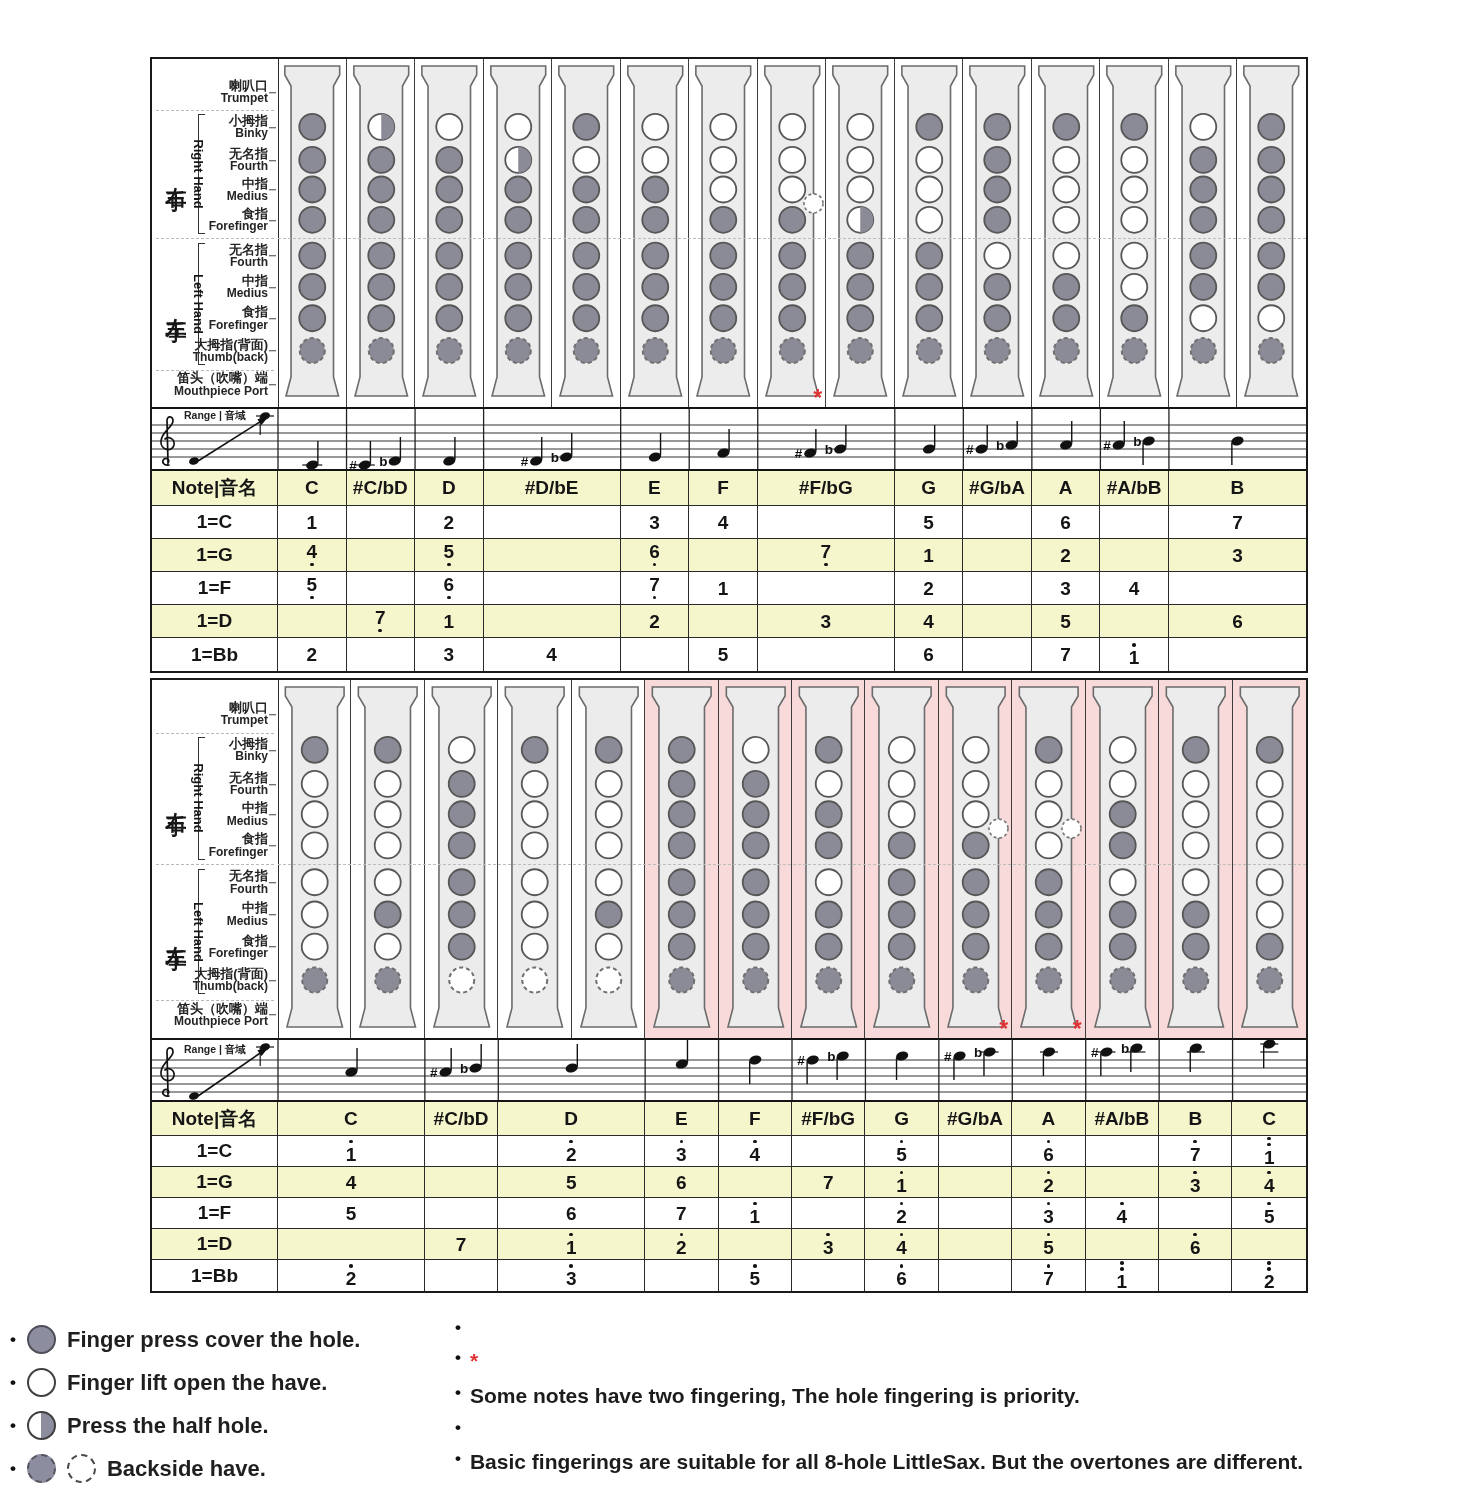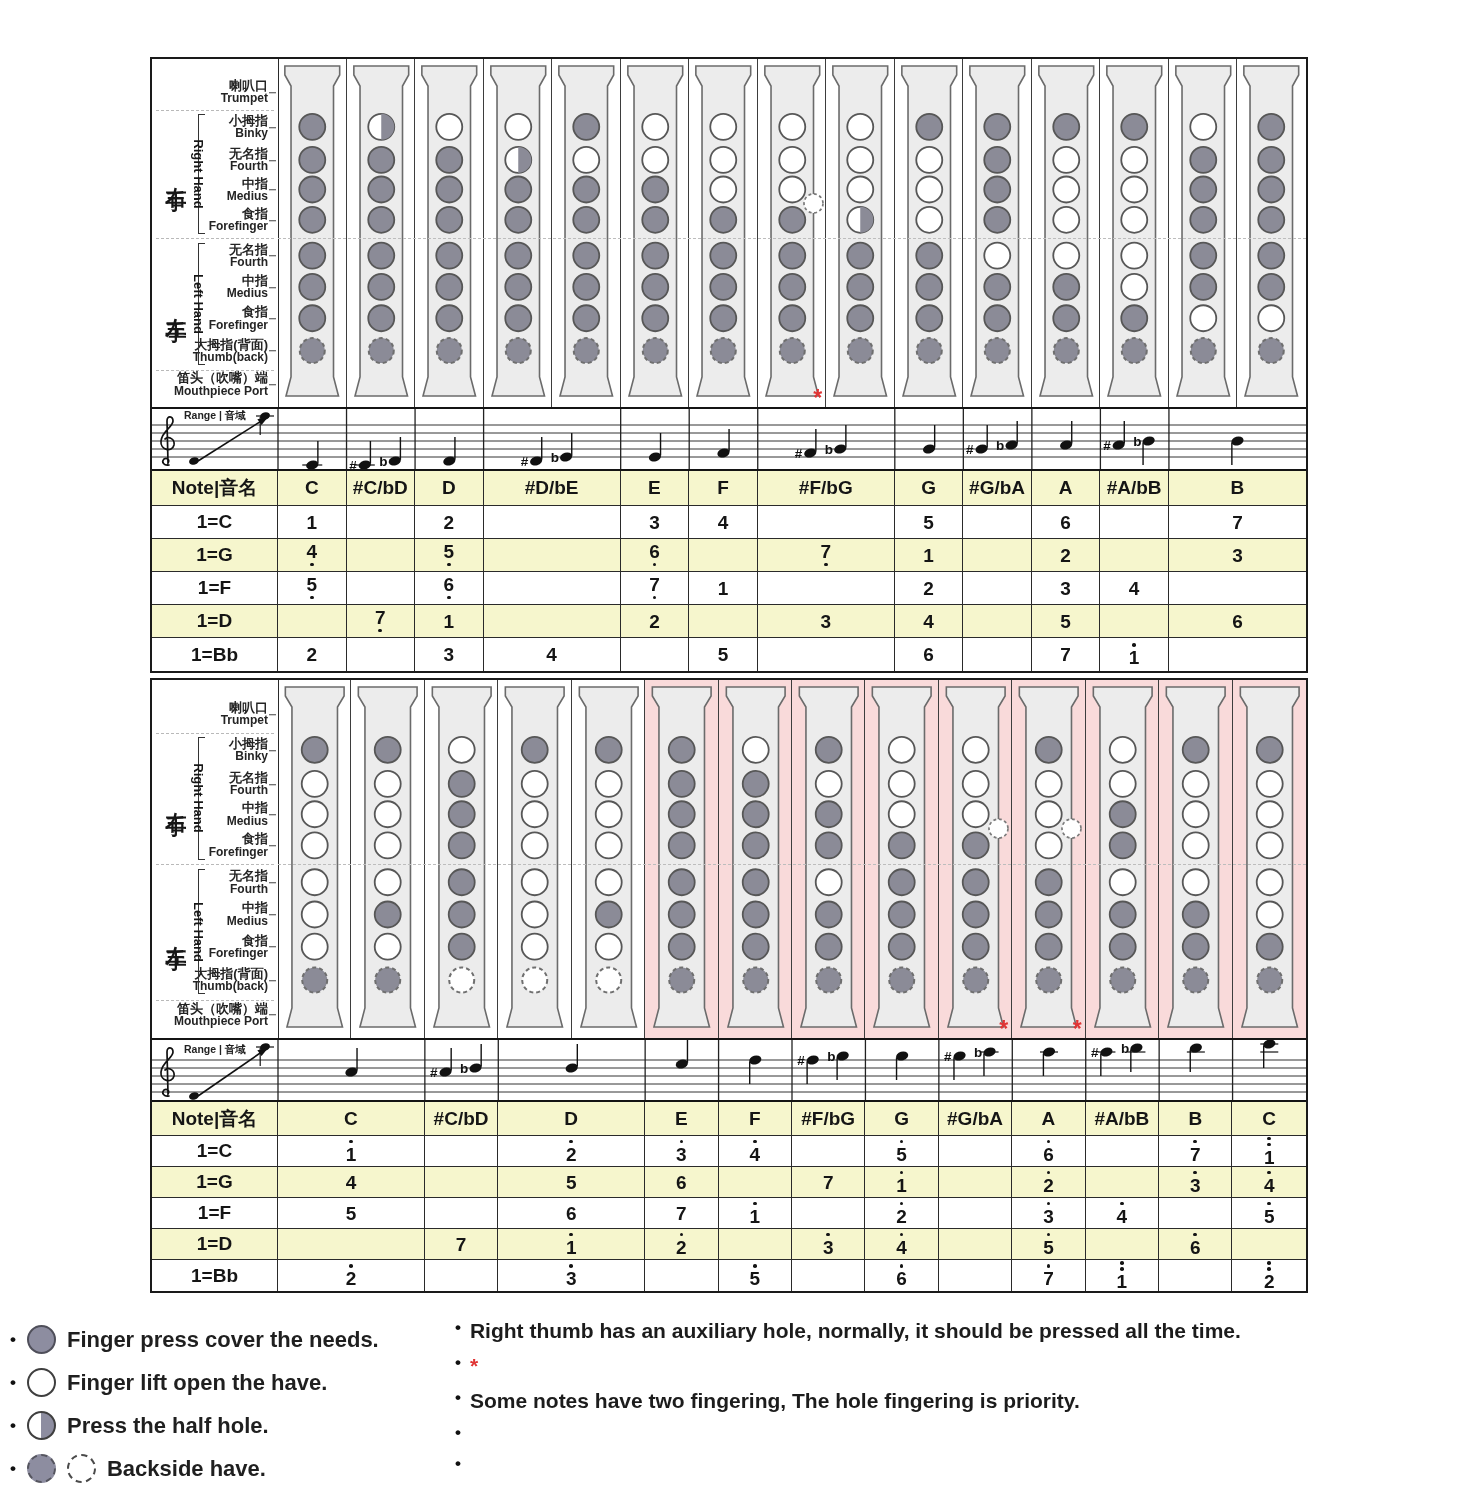--- a/index.html
+++ b/index.html
@@ -1225,21 +1225,21 @@
               </div>
             </div>
           </div>
         </div>
       </div>
     </div>
   <div class="legendL" id="legendL">
       <div class="litem">
         <span class="lbul">•</span>
         <span class="ic filled"></span>
-        <span class="ltxt">Finger press cover the needs.</span>
+        <span class="ltxt">Finger press cover the hole.</span>
       </div>
       <div class="litem">
         <span class="lbul">•</span>
         <span class="ic open"></span>
         <span class="ltxt">Finger lift open the have.</span>
       </div>
       <div class="litem">
         <span class="lbul">•</span>
         <span class="ic half"></span>
         <span class="ltxt">Press the half hole.</span>
@@ -1247,30 +1247,30 @@
       <div class="litem">
         <span class="lbul">•</span>
         <span class="ic bsf"></span>
         <span class="ic bso"></span>
         <span class="ltxt">Backside have.</span>
       </div>
     </div>
   <div class="legendR" id="legendR">
       <div class="lnote">
         <span class="lbul">•</span>
-        <span class="ntxt">Right thumb has an auxiliary hole, normally, it should be pressed all the time.</span>
       </div>
       <div class="lnote">
         <span class="lbul">•</span>
         <span class="rstar" style="color: rgb(224, 52, 52);">*</span>
       </div>
       <div class="lnote">
         <span class="lbul">•</span>
         <span class="ntxt">Some notes have two fingering, The hole fingering is priority.</span>
       </div>
       <div class="lnote">
         <span class="lbul">•</span>
       </div>
       <div class="lnote">
         <span class="lbul">•</span>
+        <span class="ntxt">Basic fingerings are suitable for all 8-hole LittleSax. But the overtones are different.</span>
       </div>
     </div>
 </div>
 
 </body></html>

